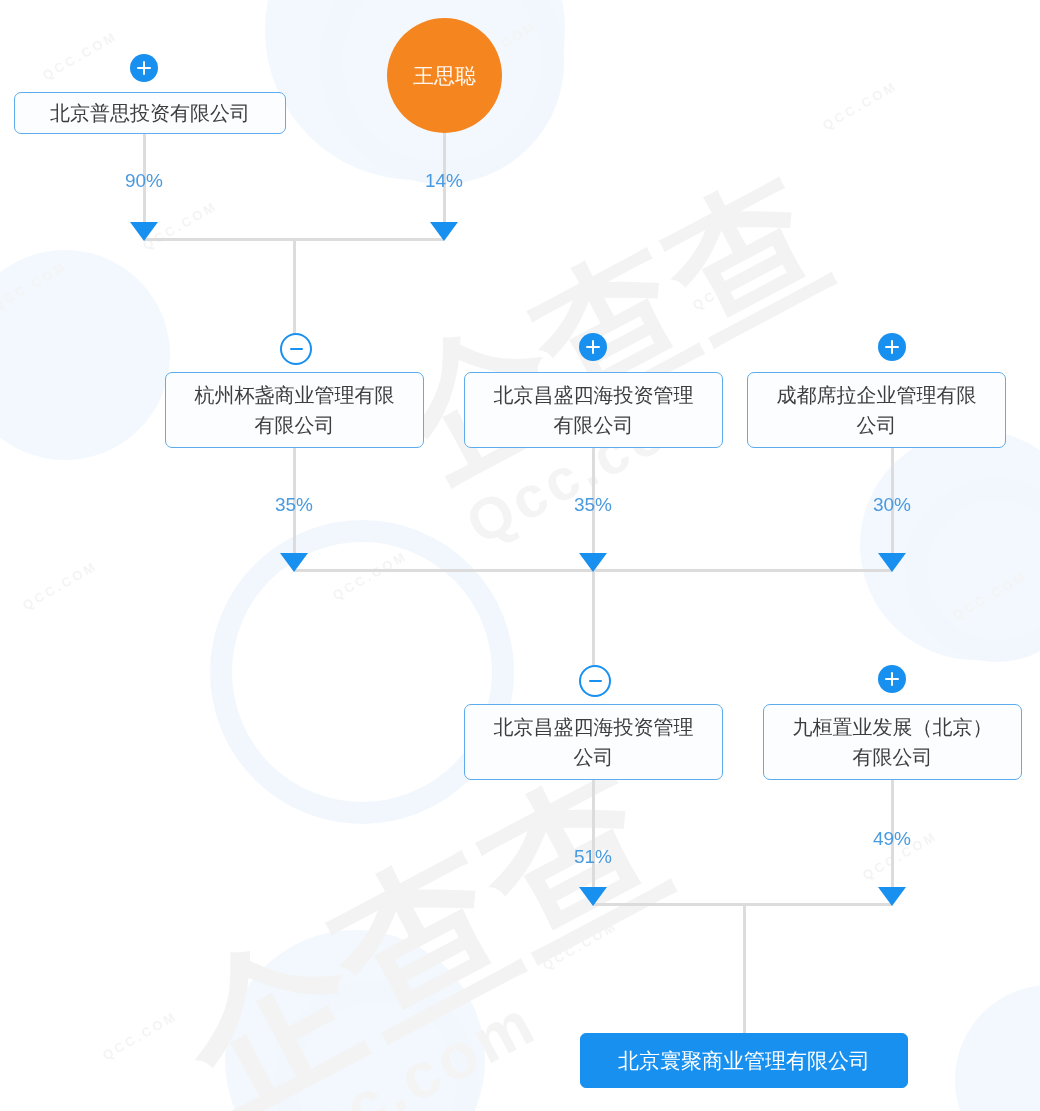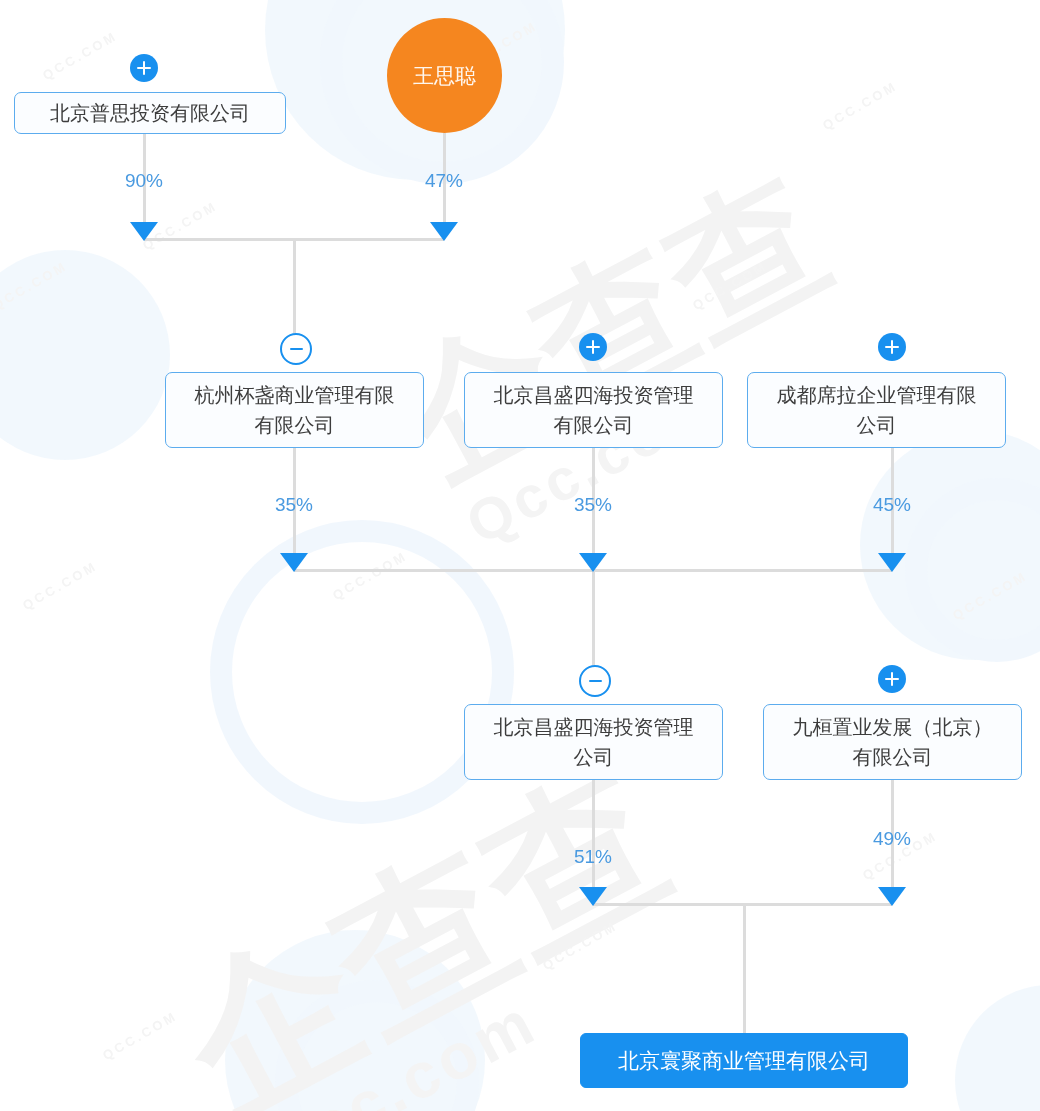--- a/index.html
+++ b/index.html
@@ -228,24 +228,24 @@
       <polygon points="430,222 458,222 444,241"></polygon>
       <polygon points="280,553 308,553 294,572"></polygon>
       <polygon points="579,553 607,553 593,572"></polygon>
       <polygon points="878,553 906,553 892,572"></polygon>
       <polygon points="579,887 607,887 593,906"></polygon>
       <polygon points="878,887 906,887 892,906"></polygon>
     </g>
   </svg>
 
   <div class="pct" style="left:144px;top:170px;">90%</div>
-  <div class="pct" style="left:444px;top:170px;">47%</div>
+  <div class="pct" style="left:444px;top:170px;">14%</div>
   <div class="pct" style="left:294px;top:494px;">35%</div>
   <div class="pct" style="left:593px;top:494px;">35%</div>
-  <div class="pct" style="left:892px;top:494px;">45%</div>
+  <div class="pct" style="left:892px;top:494px;">30%</div>
   <div class="pct" style="left:593px;top:828px;margin-top:18px;">51%</div>
   <div class="pct" style="left:892px;top:828px;">49%</div>
 
   <div class="node" style="left:14px;top:92px;width:272px;height:42px;">
     <div class="node-box">北京普思投资有限公司</div>
   </div>
   <div class="toggle plus" style="left:130px;top:54px;">
     <span class="bar-h"></span>
     <span class="bar-v"></span>
   </div>

